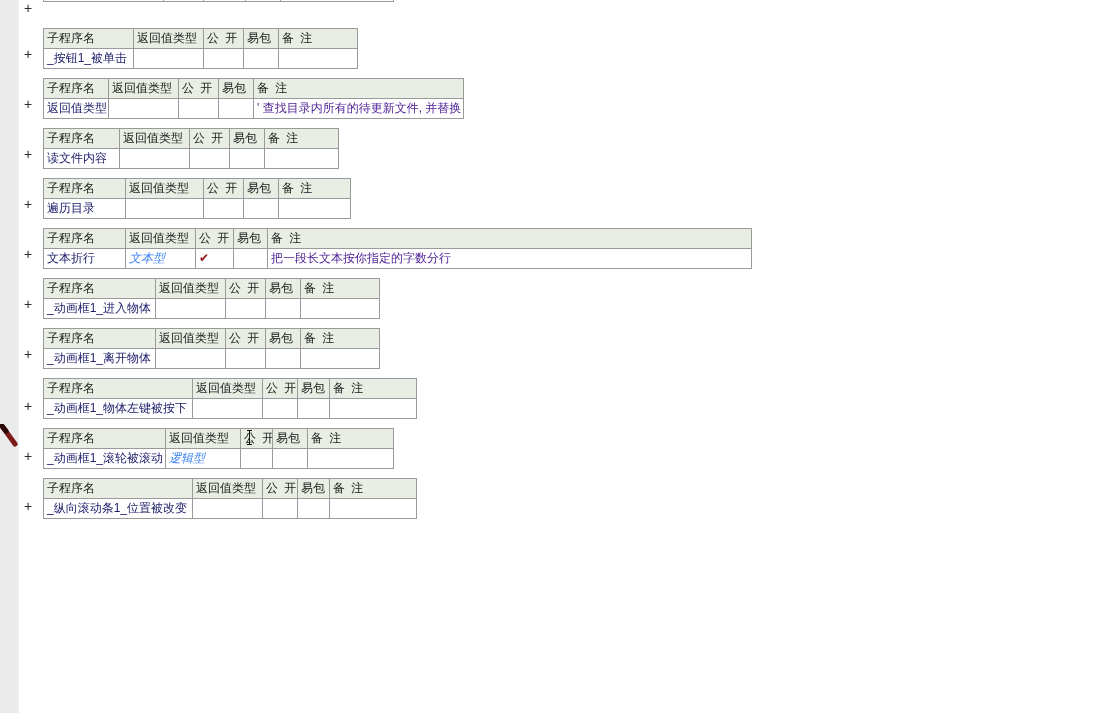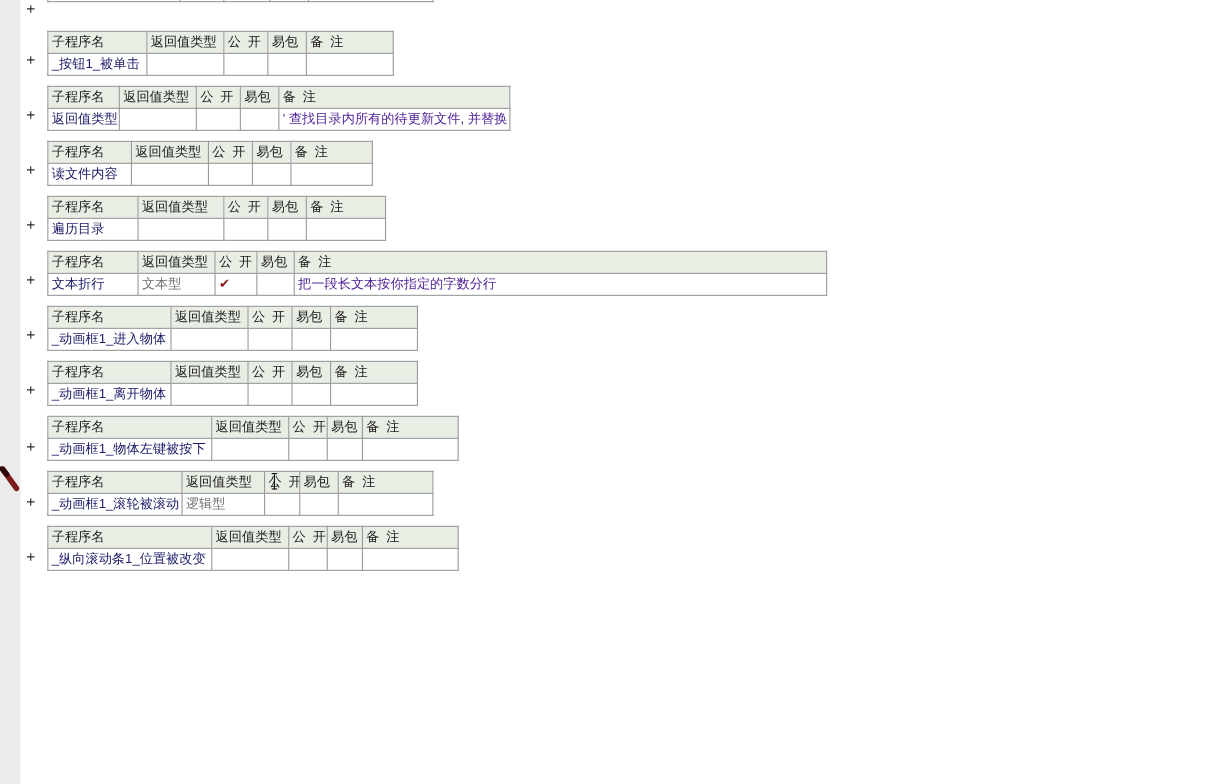--- a/index.html
+++ b/index.html
@@ -79,21 +79,21 @@
     background: #e8eee4;
     color: #1a1a1a;
   }
   table.sp tbody td {
     background: #ffffff;
   }
   
   .block.clipped table.sp tbody td { border-top: 1px solid #9a9a9a; }
 
   .name-cell  { color: #1a1a68; }
-  .type-cell  { color: #737373; }
+  .type-cell  { color: #3b82f6; font-style: italic; }
   .note-cell  { color: #4c1d95; }
   .check      { color: #8b1a1a; text-align: center; font-size: 12px; }
   .chk-cell   { text-align: center; }
 
   
   .sp-sp { letter-spacing: 0.12em; }
 
   
   .pen-cursor {
     position: absolute;

